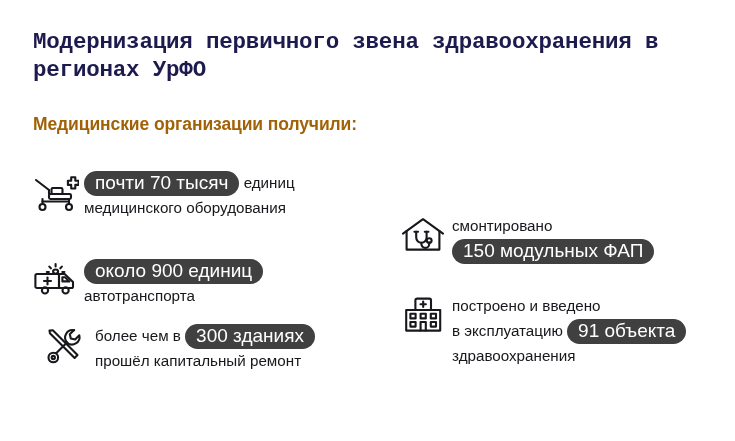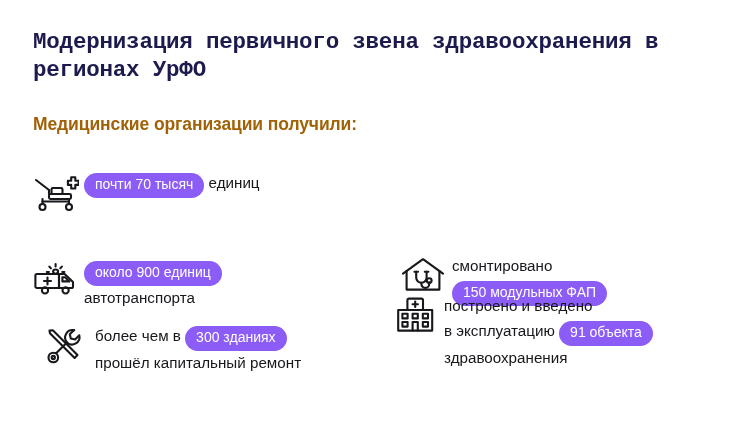--- a/index.html
+++ b/index.html
@@ -71,39 +71,39 @@
     padding-top: 2px;
   }
   .item-text .line {
     display: block;
     white-space: nowrap;
   }
 
   
   .pill {
     display: inline-block;
-    background: #8b5cf6;
+    background: #404040;
     color: #ffffff;
     border-radius: 999px;
     padding: 1px 11px 3px 11px;
-    font-size: 14px;
+    font-size: 19px;
     line-height: 21px;
     font-weight: 400;
     vertical-align: baseline;
     position: relative;
     top: 1px;
   }
 
   
   #item-equipment   { left: 28px;  top: 168px; width: 330px; }
   #item-transport   { left: 28px;  top: 256px; width: 330px; }
   #item-repair      { left: 39px;  top: 321px; width: 330px; }
   
-  #item-fap         { left: 396px; top: 211px; width: 335px; margin-top: 40px; }
-  #item-facilities  { left: 388px; top: 291px; width: 335px; }
+  #item-fap         { left: 396px; top: 211px; width: 335px; }
+  #item-facilities  { left: 396px; top: 291px; width: 335px; }
 </style>
 </head>
 <body>
 
 <div class="slide">
 
   <div class="title">Модернизация первичного звена здравоохранения в регионах УрФО</div>
   <div class="subtitle">Медицинские организации получили:</div>
 
   <div class="item" id="item-equipment">
@@ -119,20 +119,21 @@
         <circle cx="9.5" cy="34" r="3"></circle>
         <circle cx="36" cy="34" r="3"></circle>
         <path d="M38.2 4.2 h4.1 v3.6 h3.3 v4.1 h-3.3 v3.6 h-4.1 v-3.6 h-3.3 v-4.1 h3.3 z"></path>
       </svg>
     </div>
     <div class="item-text">
       <span class="line">
         <span class="pill">почти 70 тысяч</span>
         <span>единиц</span>
       </span>
+      <span class="line">медицинского оборудования</span>
     </div>
   </div>
 
   <div class="item" id="item-transport">
     <div class="item-icon">
       <svg width="46" height="40" viewBox="0 0 46 40" fill="none" stroke="#17171c" stroke-width="2.1" stroke-linecap="round" stroke-linejoin="round">
         <path d="M4 13 h22 v14 h-22 a1.6 1.6 0 0 1 -1.6 -1.6 v-10.8 a1.6 1.6 0 0 1 1.6 -1.6 z"></path>
         <path d="M26 13 h5.6 l8.4 8 v4.4 a1.6 1.6 0 0 1 -1.6 1.6 h-12.4 z"></path>
         <path d="M29.4 16.2 h2.6 l4.4 4.2 h-7 z"></path>
         <path d="M11 20 h7"></path>

